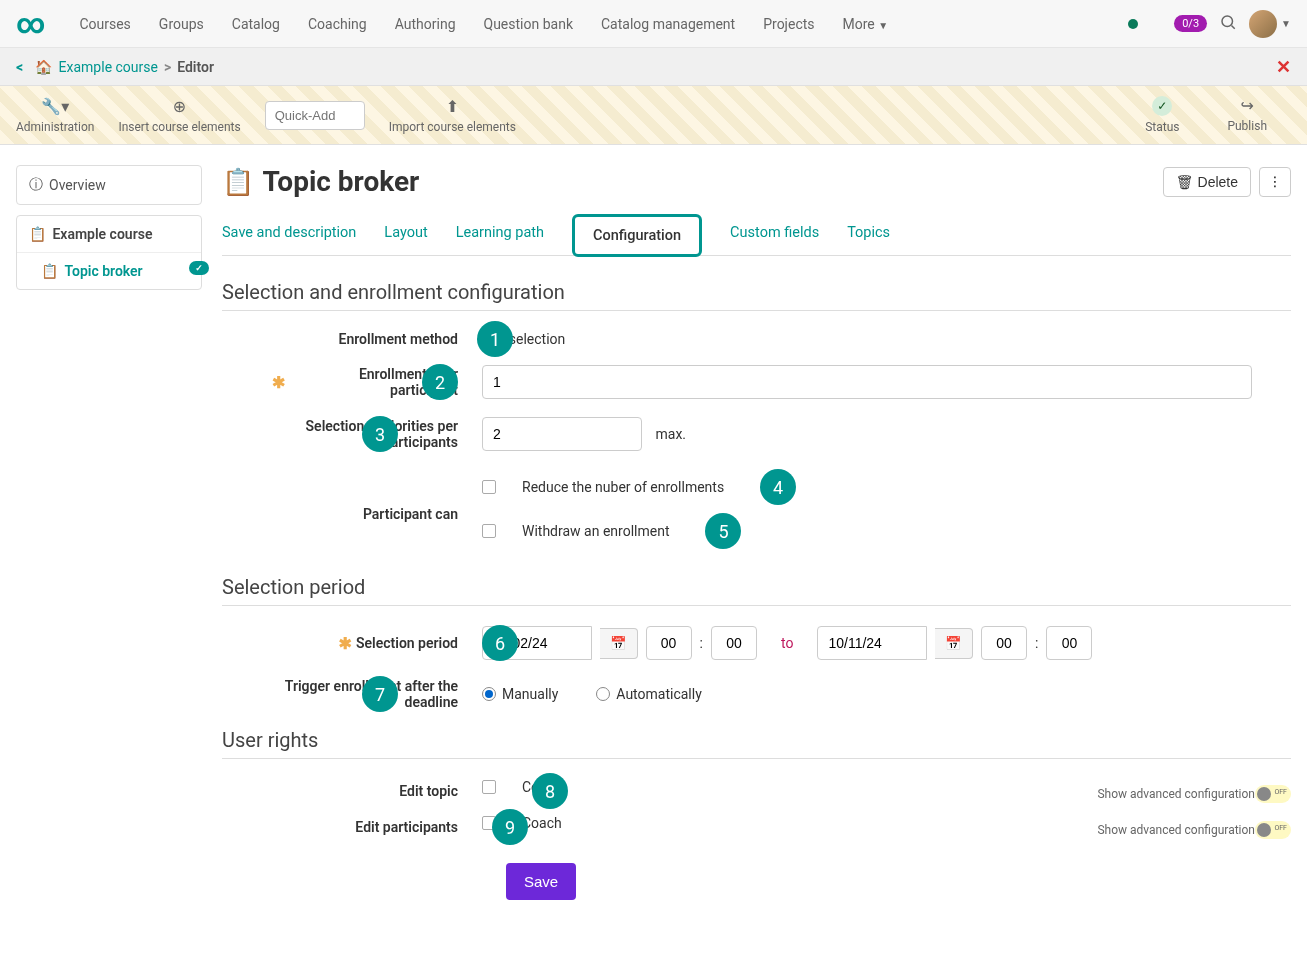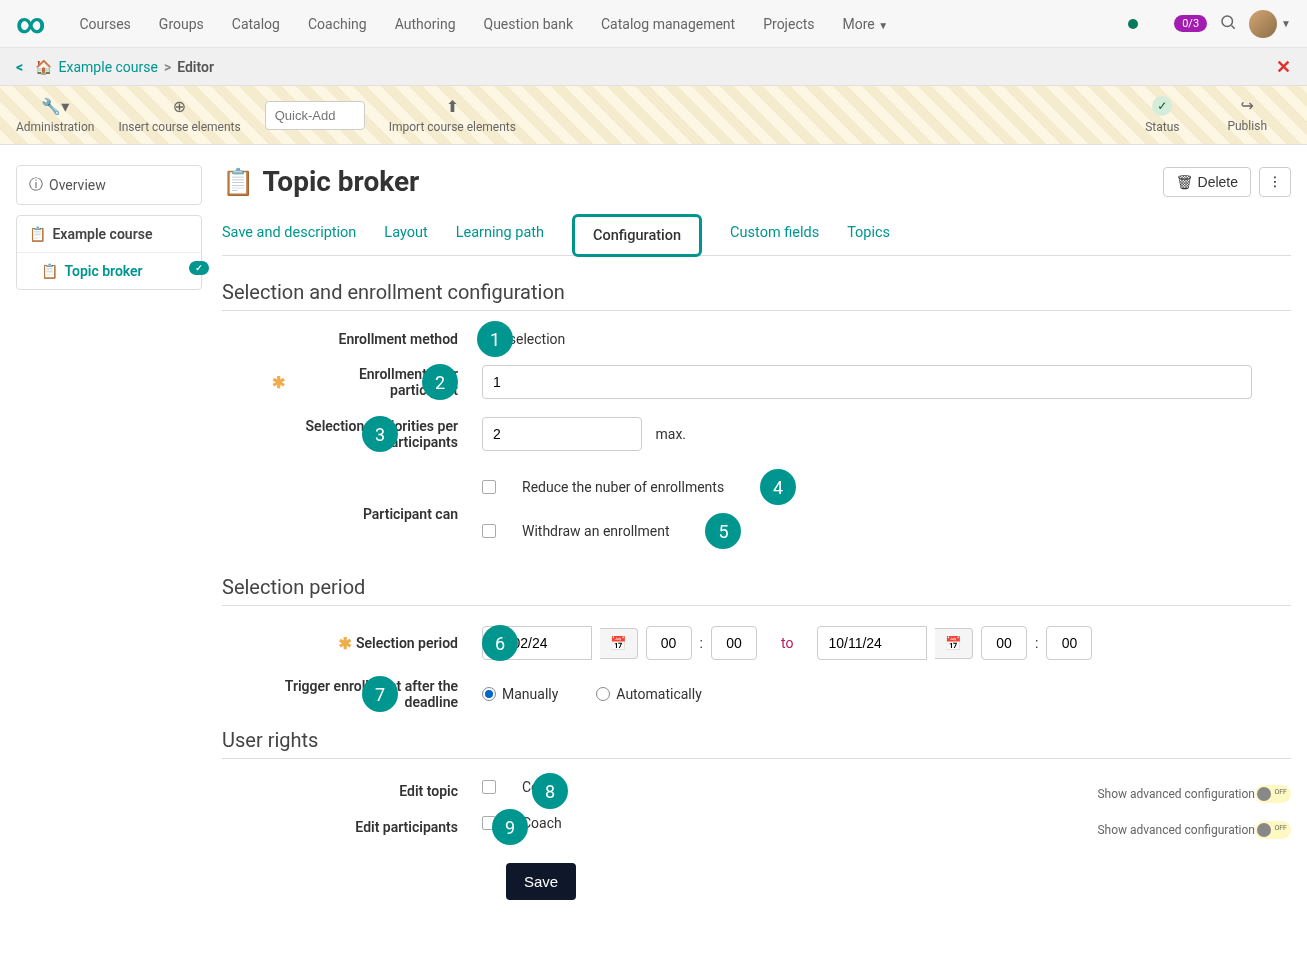--- a/index.html
+++ b/index.html
@@ -80,21 +80,21 @@
 .radio-row { display: flex; align-items: center; gap: 38px; }
 .radio { width: 14px; height: 14px; border: 1px solid #888; border-radius: 50%; display: inline-flex; align-items: center; justify-content: center; margin-right: 6px; cursor:pointer; }
 .radio.checked::after { content: ""; width: 8px; height: 8px; background: #0066cc; border-radius: 50%; }
 .radio-label { display: flex; align-items: center; cursor: pointer; }
 
 .toggle-row { display: flex; align-items: center; justify-content: flex-end; margin-top: -36px; margin-bottom:12px; font-size: 12px; color: #666; gap:0; }
 .toggle { width: 36px; height: 18px; background: #fef9c3; border-radius: 10px; position: relative; cursor: pointer; }
 .toggle::after { content: ""; width: 14px; height: 14px; background: #888; border-radius: 50%; position: absolute; top: 2px; left: 2px; }
 .toggle-off-txt { position: absolute; right: 4px; top: 3px; font-size: 7px; color: #666; }
 
-.btn-save { background: #0f172a; color: #fff; border: none; border-radius: 4px; padding: 10px 18px; font-size: 15px; cursor: pointer; margin-left: 284px; margin-top: 12px; }
+.btn-save { background: #6d28d9; color: #fff; border: none; border-radius: 4px; padding: 10px 18px; font-size: 15px; cursor: pointer; margin-left: 284px; margin-top: 12px; }
 
 .badge-pos-1 { position: absolute; left: 255px; }
 .badge-pos-2 { position: absolute; left: 200px; }
 .badge-pos-3 { position: absolute; left: 140px; }
 .badge-pos-6 { position: absolute; left: 260px; }
 .badge-pos-7 { position: absolute; left: 140px; }
 .badge-pos-8 { position: absolute; left: 310px; }
 .badge-pos-9 { position: absolute; left: 270px; }
 </style>
 </head>

